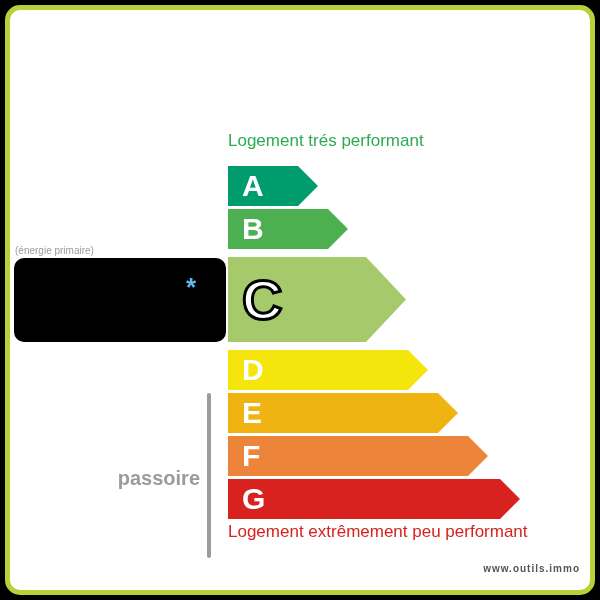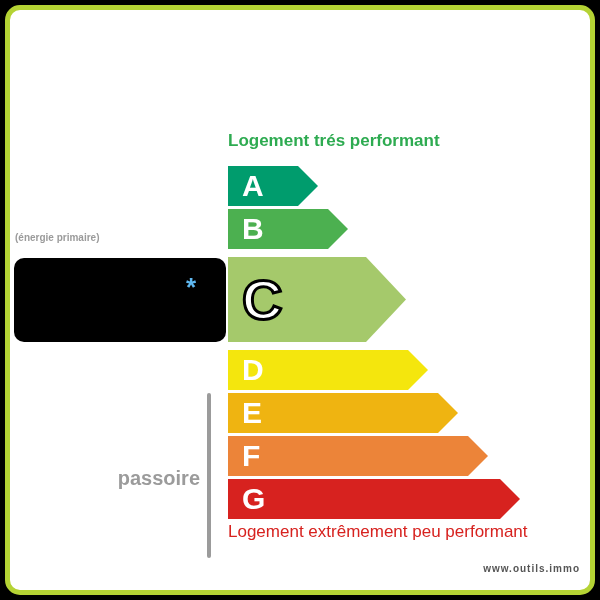--- a/index.html
+++ b/index.html
@@ -7,41 +7,41 @@
     position:relative;width:600px;height:600px;overflow:hidden;
     font-family:"Liberation Sans",sans-serif;background:#000;
   }
   .frame{
     position:absolute;inset:5px;background:#fff;
     border:5px solid var(--frame-border,#b5d334);
     border-radius:15px;
   }
   .top-label{
     position:absolute;left:228px;top:131px;
-    font-size:17px;font-weight:bold;color:var(--top-label,#2eab51);
+    font-size:17px;font-weight:normal;color:var(--top-label,#2eab51);
     white-space:nowrap;
     text-align:right;
   }
   .bottom-label{
     position:absolute;left:228px;top:522px;
     font-size:17px;font-weight:normal;color:var(--bottom-label,#d7221f);
     white-space:nowrap;
   }
   #bars{position:absolute;left:228px;top:0;width:372px;height:600px;}
   .bar{position:absolute;left:0;}
   .letter{
     display:block;padding-left:14px;color:#fff;font-weight:bold;
   }
   .bar.highlight .letter{
     -webkit-text-stroke:3px #000;
     text-shadow:0 0 1px #000;
   }
   .primary-energy-label{
-    position:absolute;left:15px;top:232px;
-    font-size:10px;font-weight:bold;color:var(--muted-text,#9b9b9b);
+    position:absolute;left:15px;top:245px;
+    font-size:10px;font-weight:normal;color:var(--muted-text,#9b9b9b);
   }
   .value-box{
     position:absolute;left:14px;top:258px;width:212px;height:84px;
     background:var(--box-bg,#000);border-radius:10px;
   }
   .asterisk{
     position:absolute;right:30px;top:14px;
     font-size:26px;font-weight:bold;color:var(--asterisk,#5fb8f0);
   }
   .passoire-line{

